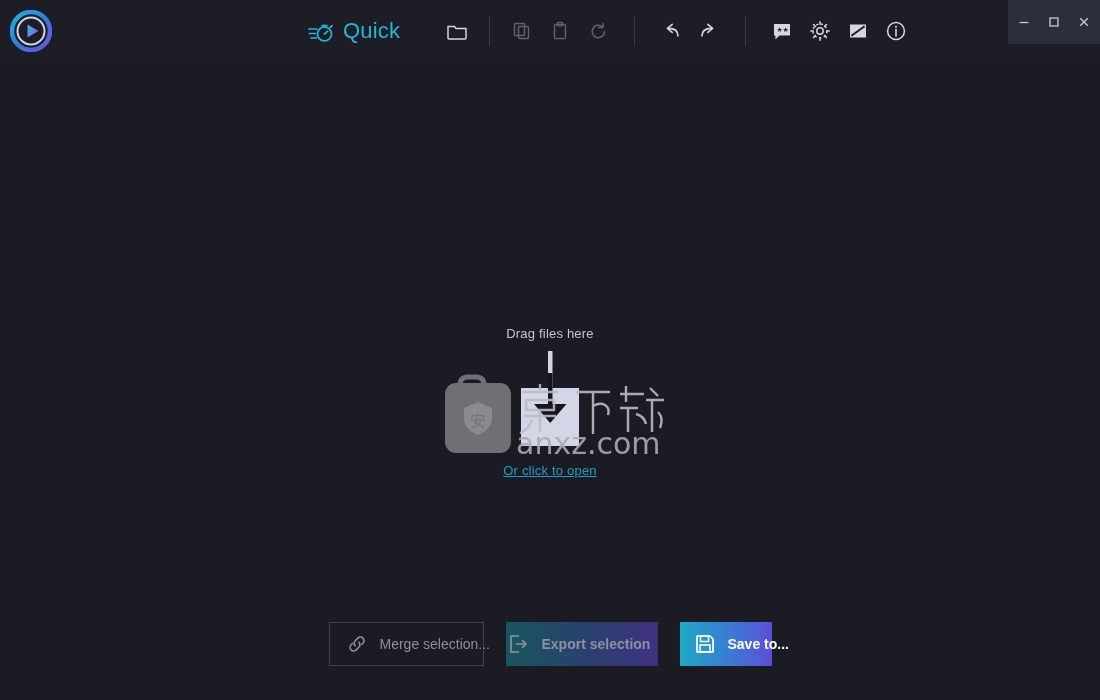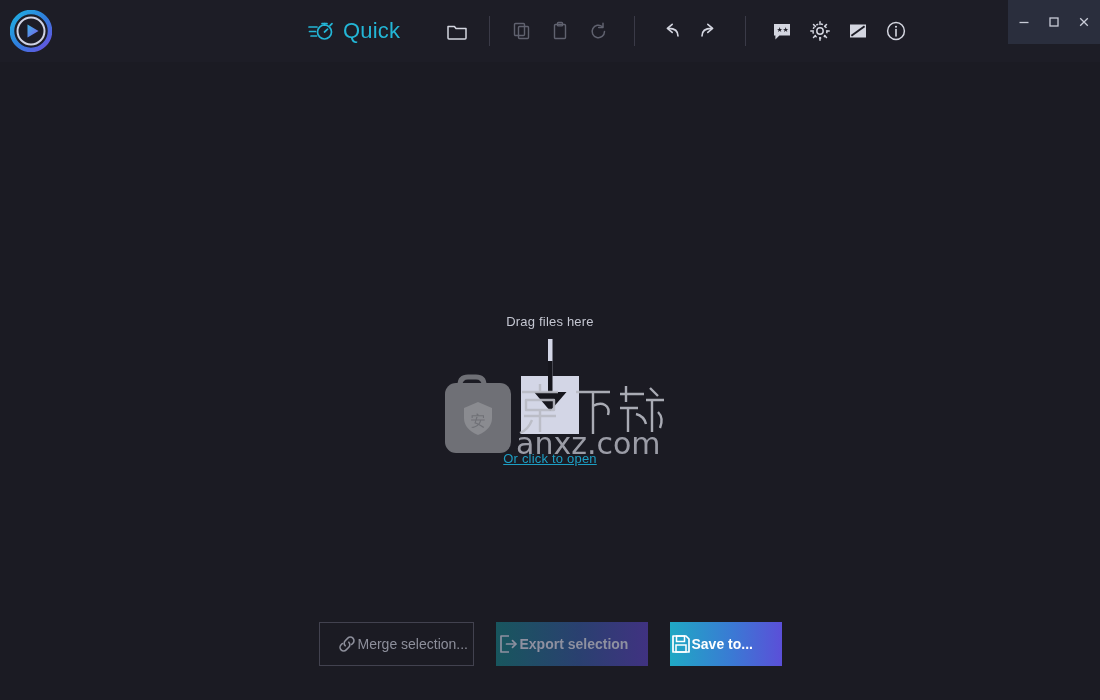--- a/index.html
+++ b/index.html
@@ -70,21 +70,21 @@
 
   
   .nav {
     display: flex;
     align-items: center;
     gap: 26px;
     margin-left: 16px;
   }
   .nav-tab {
     display: flex;
-    align-items: center;
+    align-items: flex-end;
     gap: 9px;
     cursor: pointer;
     padding: 4px 2px;
   }
   .nav-label {
     font-size: 22px;
     letter-spacing: .2px;
   }
   .nav-tab.active .nav-label { color: #23b6d6; }
   .nav-tab.inactive .nav-label { color: #d2d4de; }
@@ -140,21 +140,21 @@
   .main {
     flex: 1 1 auto;
     position: relative;
     display: flex;
     align-items: center;
     justify-content: center;
   }
   .dropzone {
     position: absolute;
     left: 50%;
-    top: 252px;
+    top: 264px;
     transform: translateX(-50%);
     width: 260px;
     display: flex;
     flex-direction: column;
     align-items: center;
     cursor: pointer;
   }
   .drop-title {
     font-size: 13px;
     color: #c4c6d1;
@@ -191,21 +191,21 @@
     display: flex;
     align-items: center;
     justify-content: center;
     gap: 22px;
     padding-bottom: 10px;
   }
   .btn {
     height: 44px;
     display: flex;
     align-items: center;
-    gap: 0;
+    gap: 12px;
     padding: 0 20px;
     font-size: 14px;
     cursor: pointer;
     user-select: none;
     box-sizing: border-box;
   }
   .btn-merge {
     border: 1px solid #42424f;
     background: transparent;
     color: #8d8f9b;
@@ -216,23 +216,23 @@
     background: linear-gradient(90deg, #18565e 0%, #2a4070 55%, #403281 100%);
     color: #8e90a0;
     width: 152px;
     justify-content: flex-start;
     padding: 0 0;
     font-weight: bold;
   }
   .btn-save {
     background: linear-gradient(90deg, #1fa9c4 0%, #3a7ad4 55%, #5b4fd8 100%);
     color: #ffffff;
-    width: 112px;
+    width: 92px;
     justify-content: flex-start;
-    padding: 0 0;
+    padding: 0 14px;
     font-weight: bold;
   }
   .btn-label { white-space: nowrap; }
   svg { display: block; }
 </style>
 </head>
 <body>
 
 <div class="app">
 

